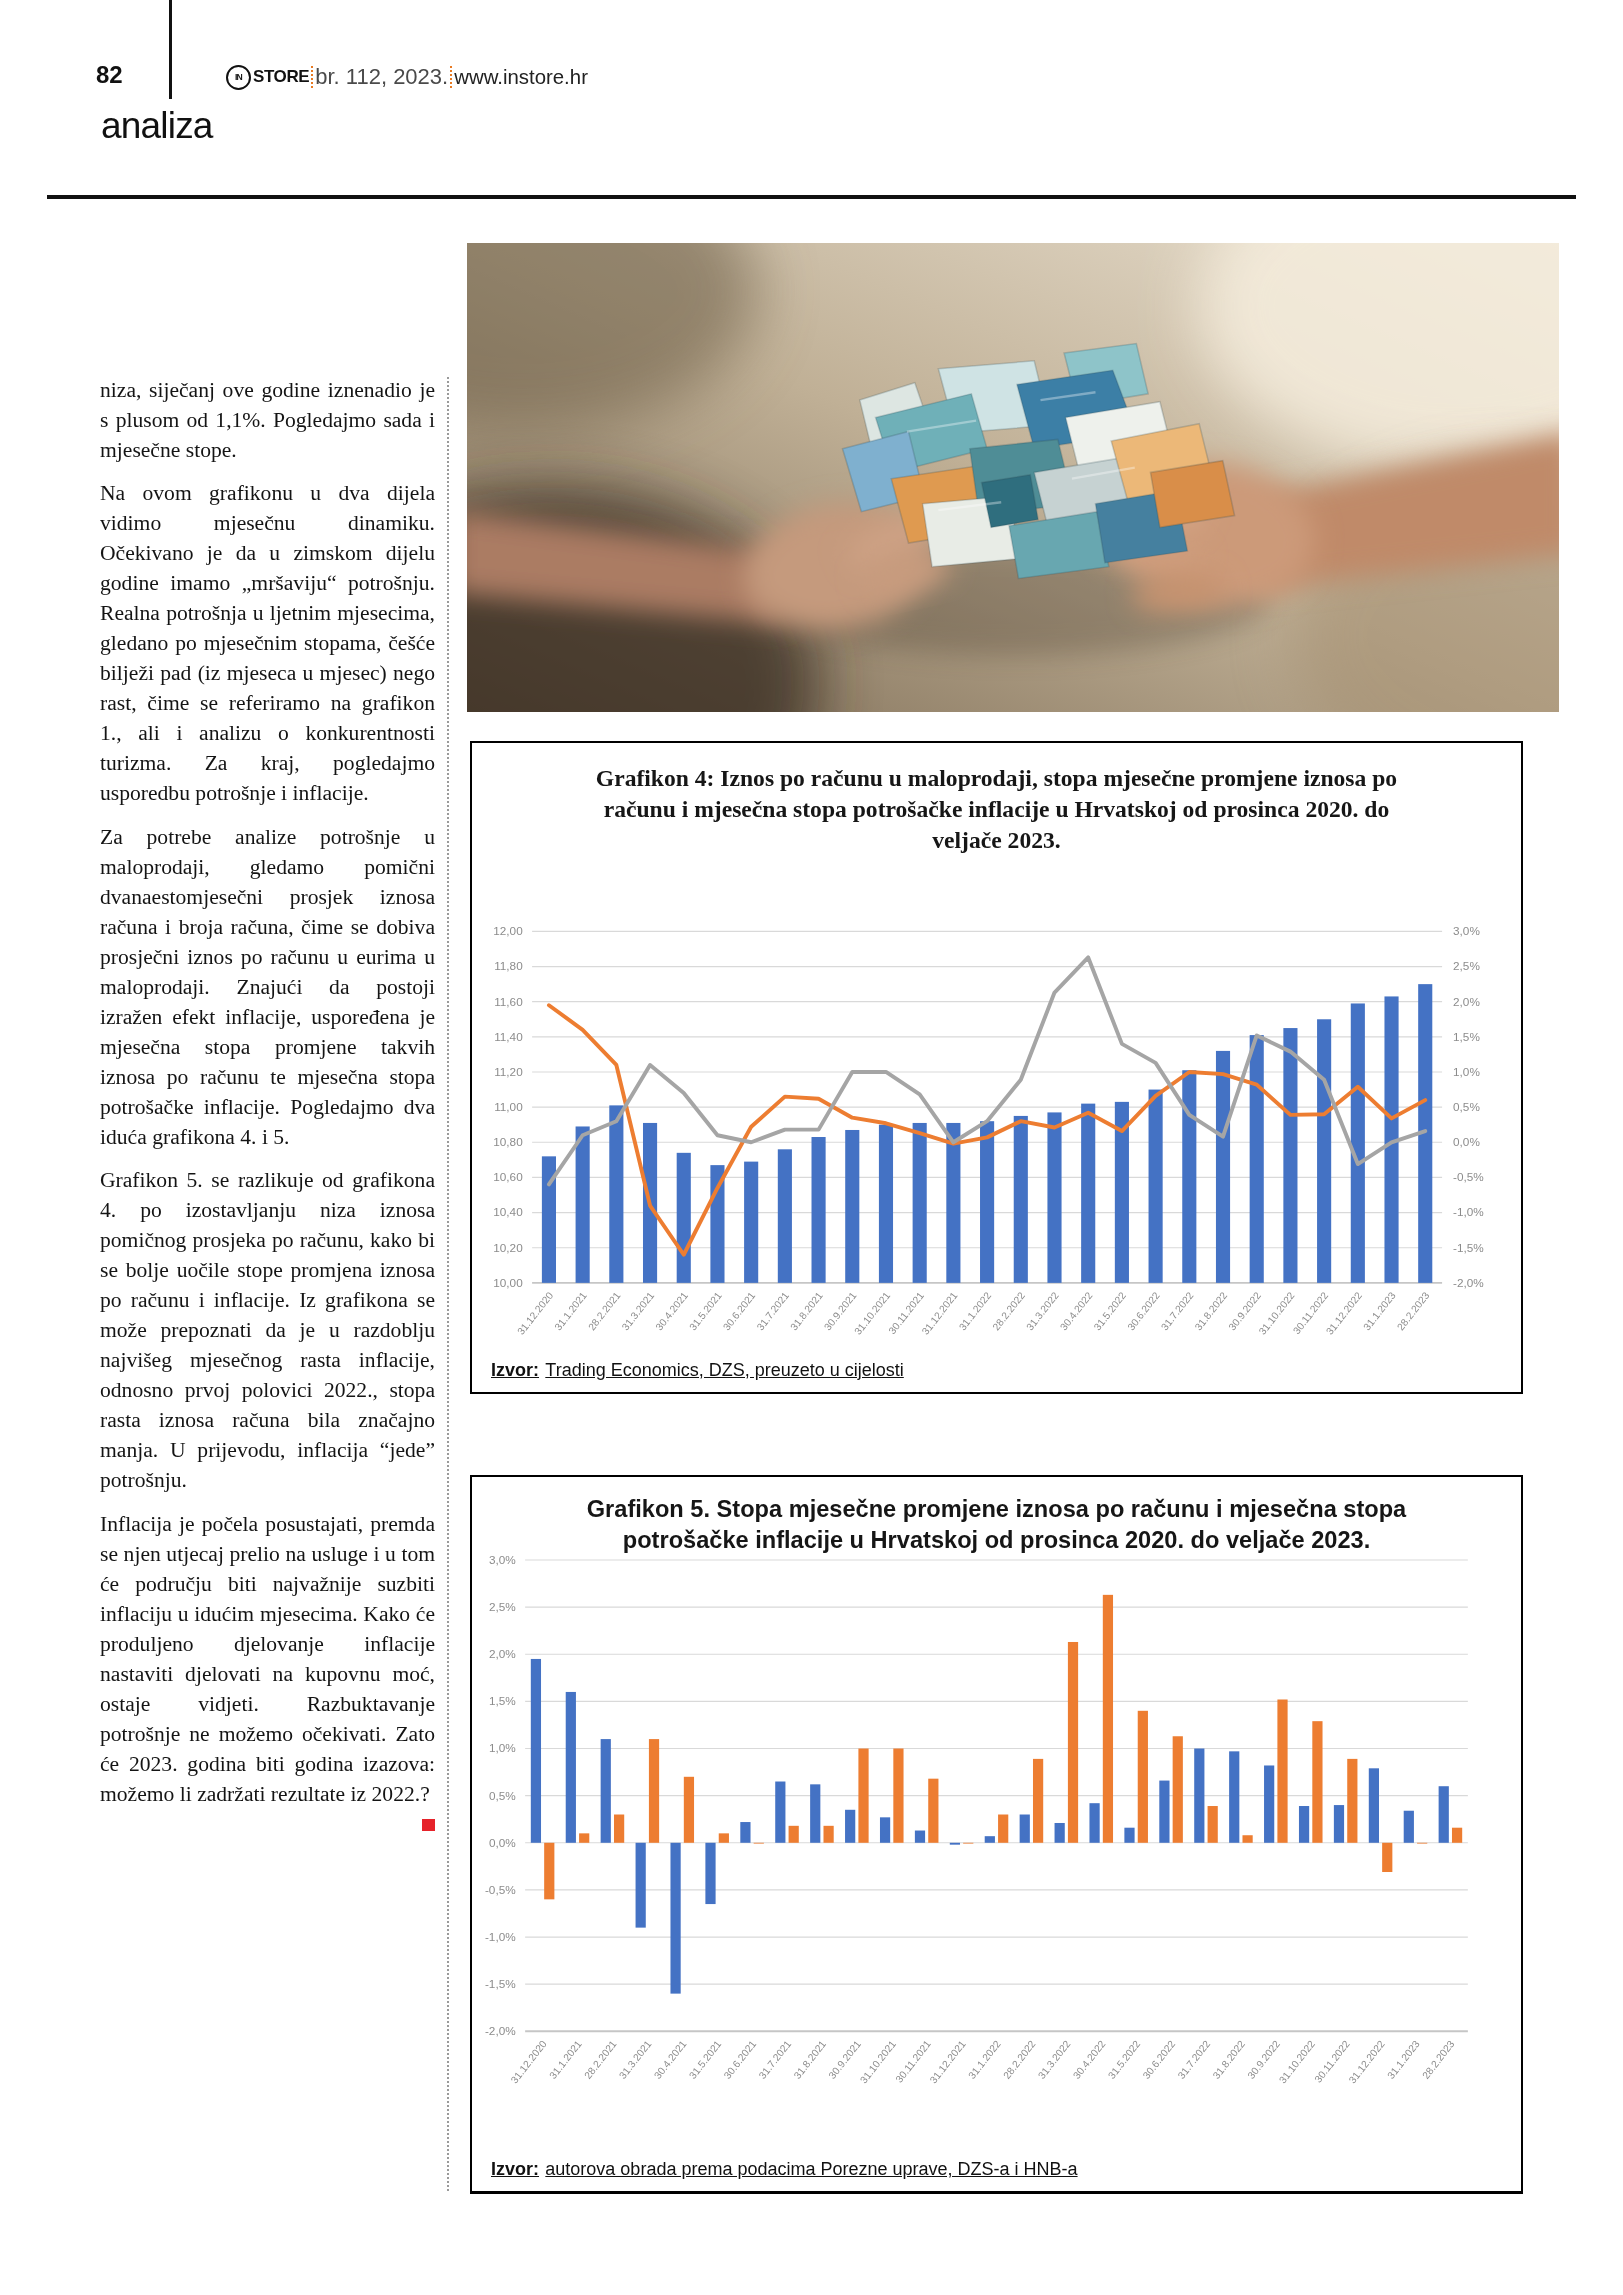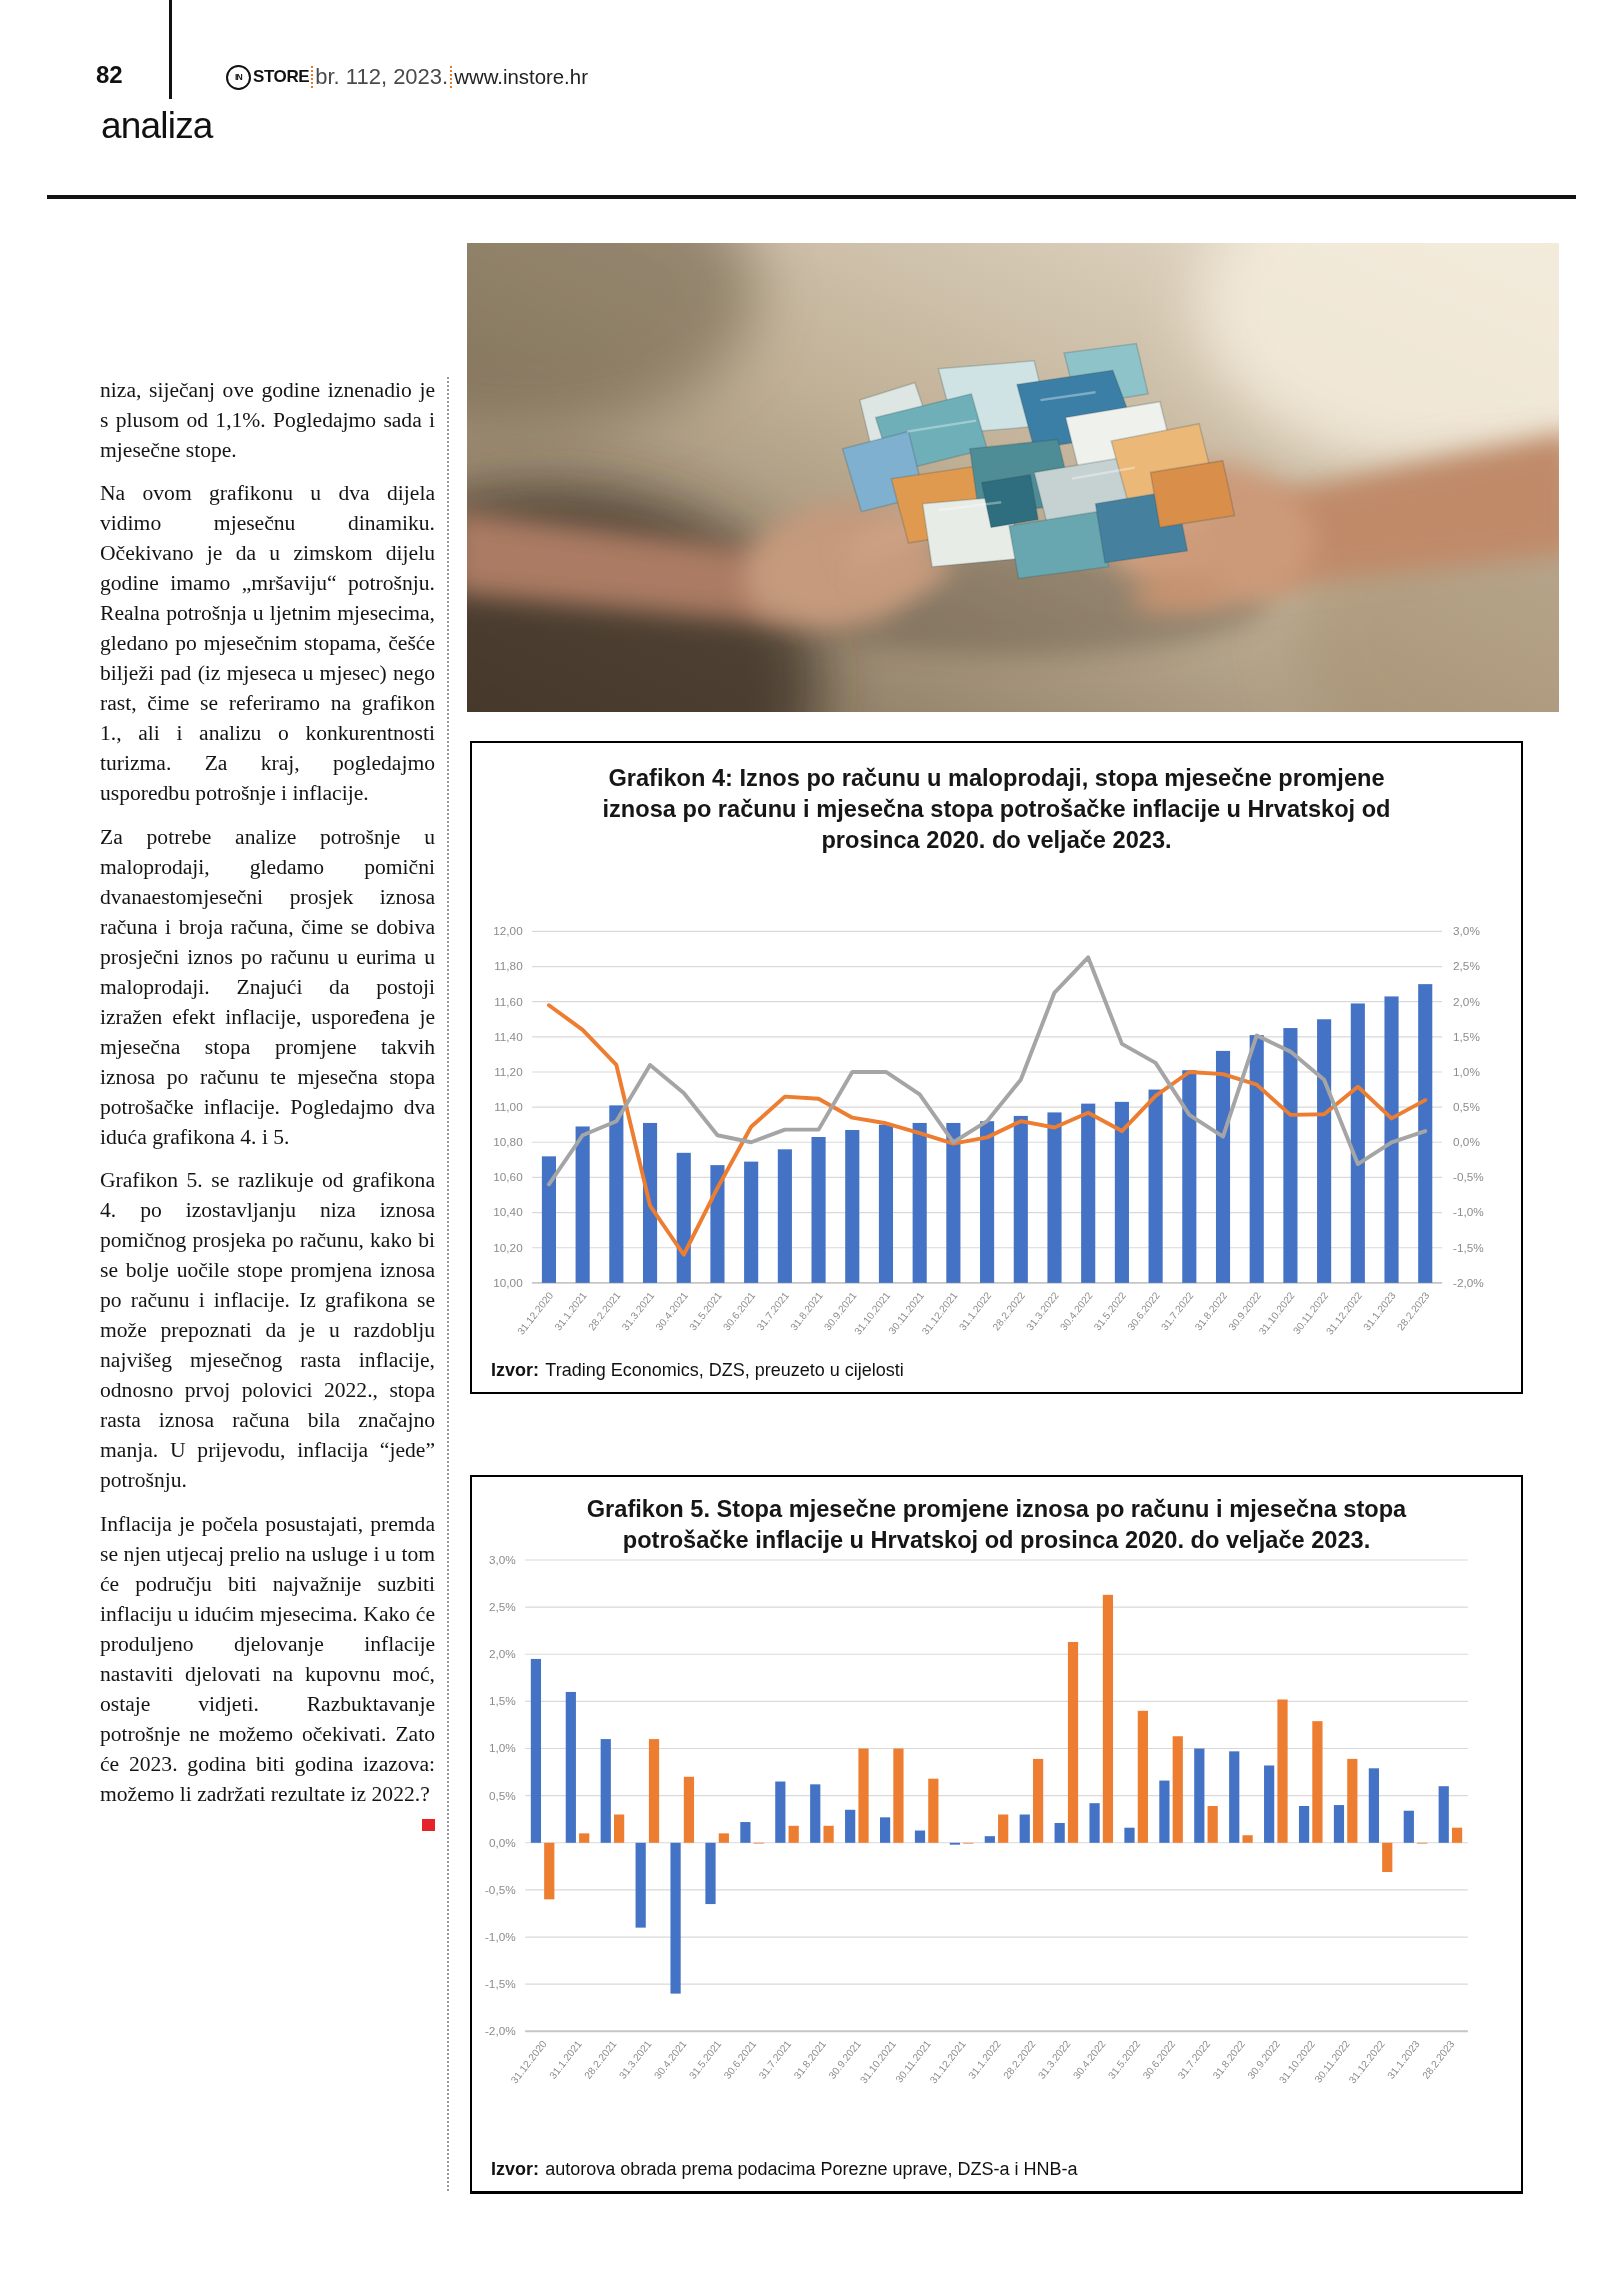--- a/index.html
+++ b/index.html
@@ -23,29 +23,29 @@
   .col p{margin:0 0 13.4px 0;}
   .endmark{float:right;width:12.6px;height:12.6px;margin-top:10.2px;background:#e6222a;}
   .col-dots{position:absolute;left:447px;top:377px;height:1814px;width:0;border-left:2.4px dotted #9a9a9a;}
   
   .photo{position:absolute;left:467px;top:243px;width:1092px;height:469px;overflow:hidden;}
   
   .panel{position:absolute;left:470px;width:1053px;border:2.4px solid #000;box-sizing:border-box;background:#fff;}
   .panel.c4{top:741px;height:653px;}
   .panel.c5{top:1475px;height:719px;border-bottom-width:3.9px;}
   .ctitle{text-align:center;font-weight:700;font-size:23.6px;line-height:31px;color:#161616;margin:20.4px auto 0 auto;}
-  .ctitle.t4{width:832px;}
+  .ctitle.t4{width:832px;font-family:Liberation Serif, serif;}
   .ctitle.t5{width:911px;margin-top:17.3px;}
   .csvg{position:absolute;left:6.3px;}
   .csvg.s4{top:179px;}
   .csvg.s5{top:75px;}
   .legend{position:absolute;top:638px;left:0;width:100%;display:flex;justify-content:center;gap:55px;}
   .leg{display:flex;align-items:center;gap:7px;font-size:13.4px;color:#666;}
   .sw{width:10.2px;height:10.2px;flex:0 0 auto;}
-  .src{position:absolute;left:19px;bottom:11px;font-size:18px;color:#111;}
+  .src{position:absolute;left:19px;bottom:11px;font-size:18px;color:#111;text-decoration:underline;}
   .src b{font-weight:800;}
   .src span{margin-left:6.3px;}
   svg text{font-family:"Liberation Sans",sans-serif;}
 </style>
 </head>
 <body>
 
 <div class="page">
 
   <div class="hdr-vline"></div>

